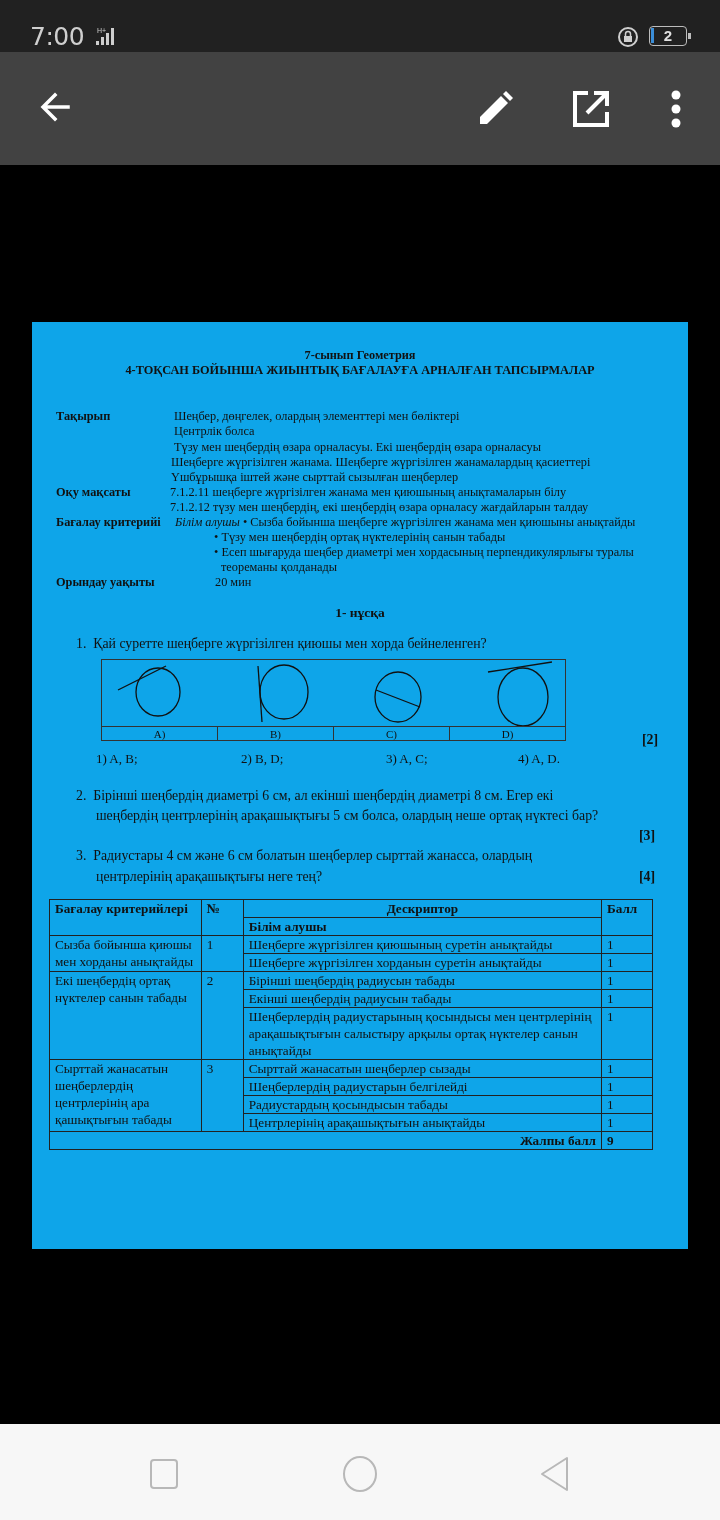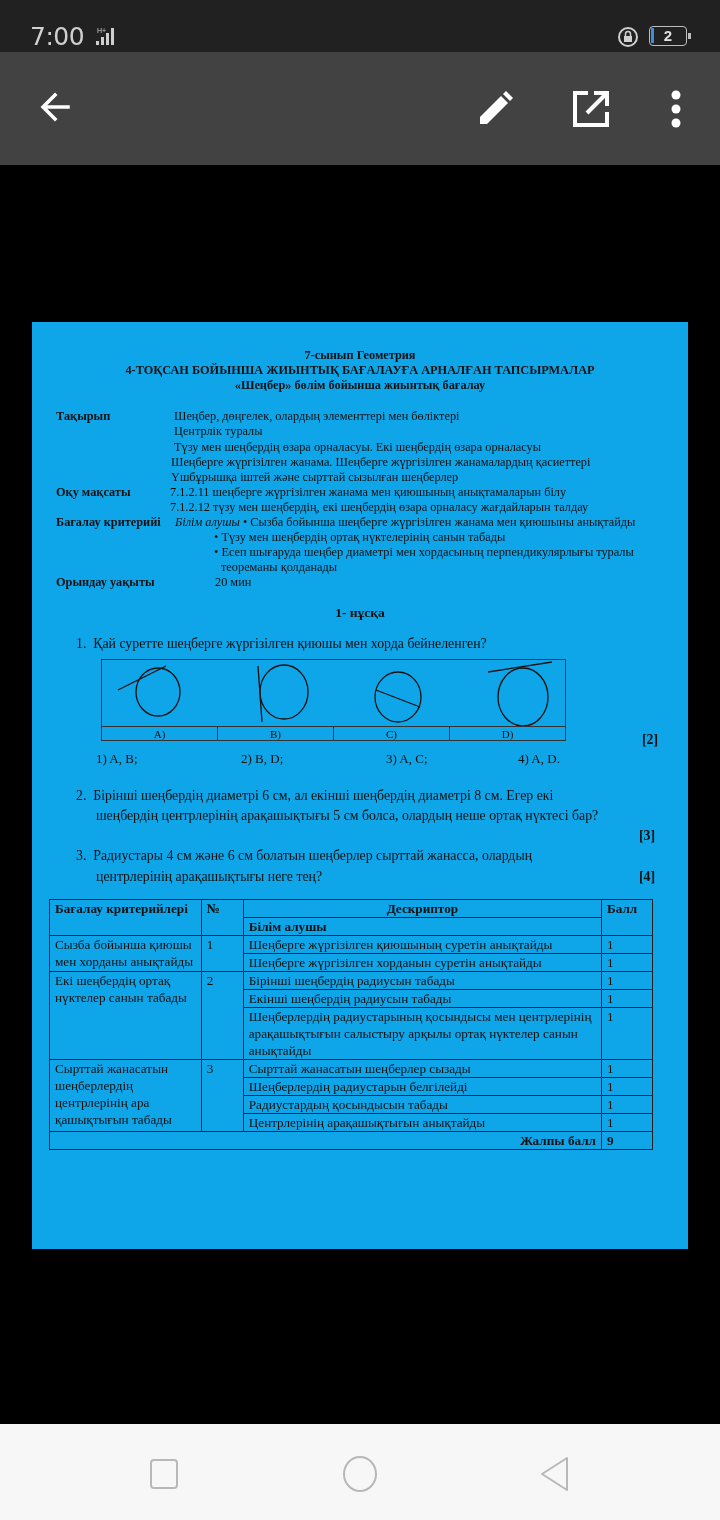--- a/index.html
+++ b/index.html
@@ -90,25 +90,24 @@
   <svg class="more" viewBox="0 0 28 42">
     <circle cx="14" cy="7" r="4.5" fill="#fff"></circle>
     <circle cx="14" cy="21" r="4.5" fill="#fff"></circle>
     <circle cx="14" cy="35" r="4.5" fill="#fff"></circle>
   </svg>
 </div>
 
 <div class="page">
   <div class="hdr" style="top:26px;">7-сынып   Геометрия</div>
   <div class="hdr" style="top:41px;">4-ТОҚСАН БОЙЫНША ЖИЫНТЫҚ БАҒАЛАУҒА АРНАЛҒАН ТАПСЫРМАЛАР</div>
-  <div class="hdr" style="top:56px;">«Шеңбер» бөлім бойынша  жиынтық бағалау</div>
 
   <div class="meta-label" style="left:24px; top:87px;">Тақырып</div>
   <div class="meta-text" style="left:142px; top:87px;">Шеңбер, дөңгелек, олардың элементтері мен бөліктері</div>
-  <div class="meta-text" style="left:142px; top:102px;">Центрлік туралы</div>
+  <div class="meta-text" style="left:142px; top:102px;">Центрлік болса</div>
   <div class="meta-text" style="left:139px; top:133px;">Шеңберге жүргізілген жанама. Шеңберге жүргізілген жанамалардың қасиеттері</div>
   <div class="meta-text" style="left:142px; top:118px;">Түзу мен шеңбердің өзара орналасуы. Екі шеңбердің өзара  орналасуы</div>
   <div class="meta-text" style="left:139px; top:148px;">Үшбұрышқа іштей және сырттай сызылған шеңберлер</div>
 
   <div class="meta-label" style="left:24px; top:163px;">Оқу мақсаты</div>
   <div class="meta-text" style="left:138px; top:163px;">7.1.2.11 шеңберге жүргізілген жанама мен қиюшының анықтамаларын білу</div>
   <div class="meta-text" style="left:138px; top:178px;">7.1.2.12 түзу мен шеңбердің, екі шеңбердің өзара орналасу  жағдайларын талдау</div>
 
   <div class="meta-label" style="left:24px; top:193px;">Бағалау критерийі</div>
   <div class="meta-text" style="left:143px; top:193px;">

